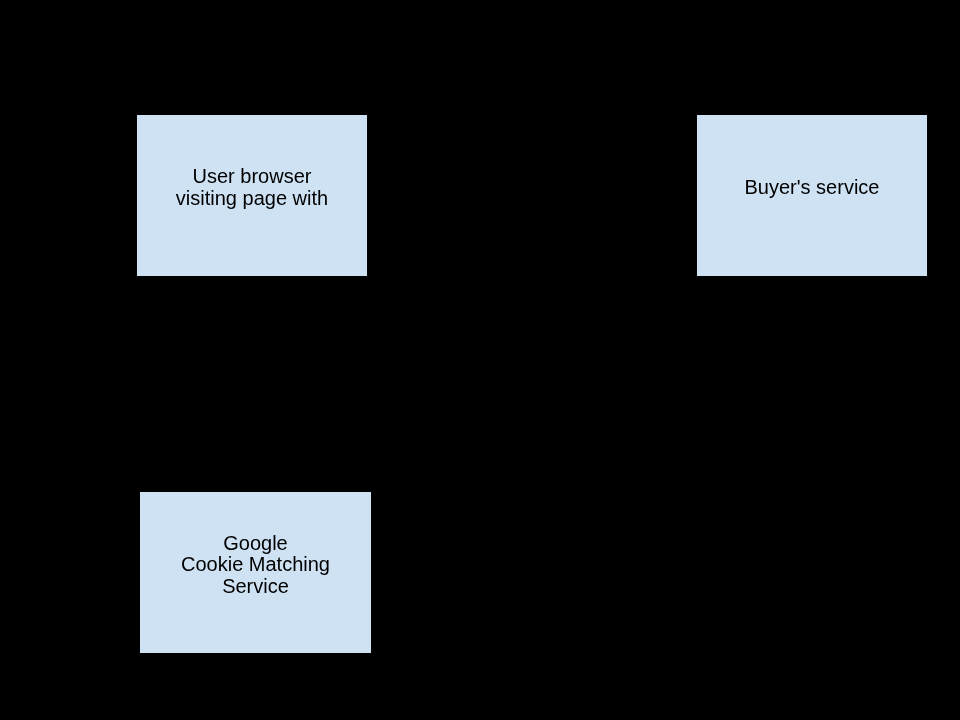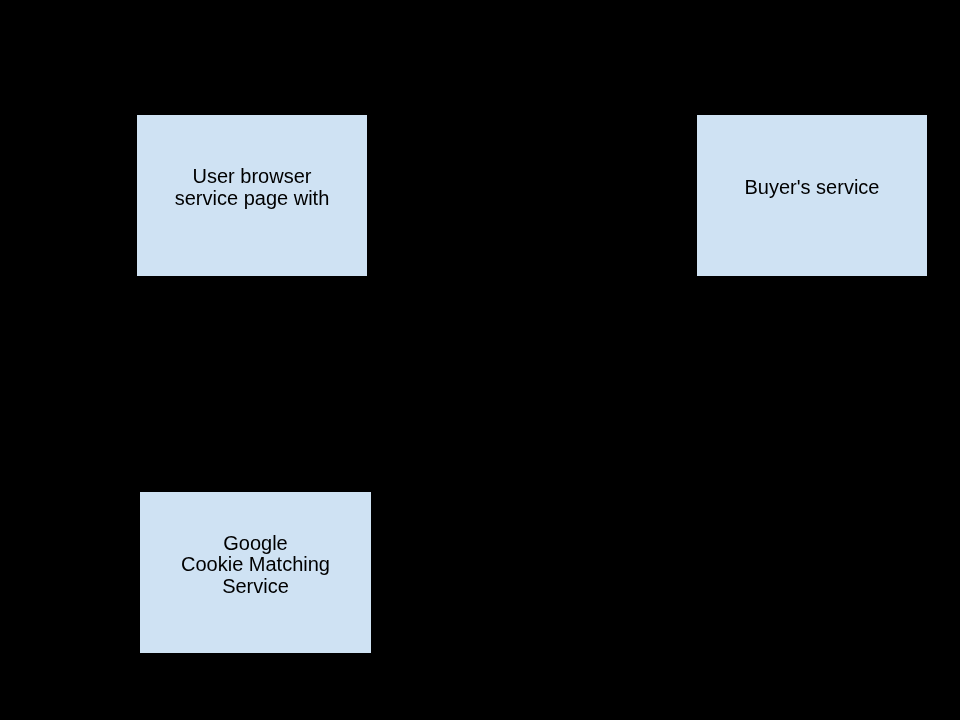--- a/index.html
+++ b/index.html
@@ -57,21 +57,21 @@
   }
 </style>
 </head>
 <body>
 
 <div class="canvas">
 
   <div class="node node-user-browser">
     <div class="label">
       <span>User browser</span><br>
-      <span>service page with</span><br>
+      <span>visiting page with</span><br>
     </div>
   </div>
 
   <div class="node node-google-cookie-matching-service">
     <div class="label">
       <span>Google</span><br>
       <span>Cookie Matching</span><br>
       <span>Service</span>
     </div>
   </div>

